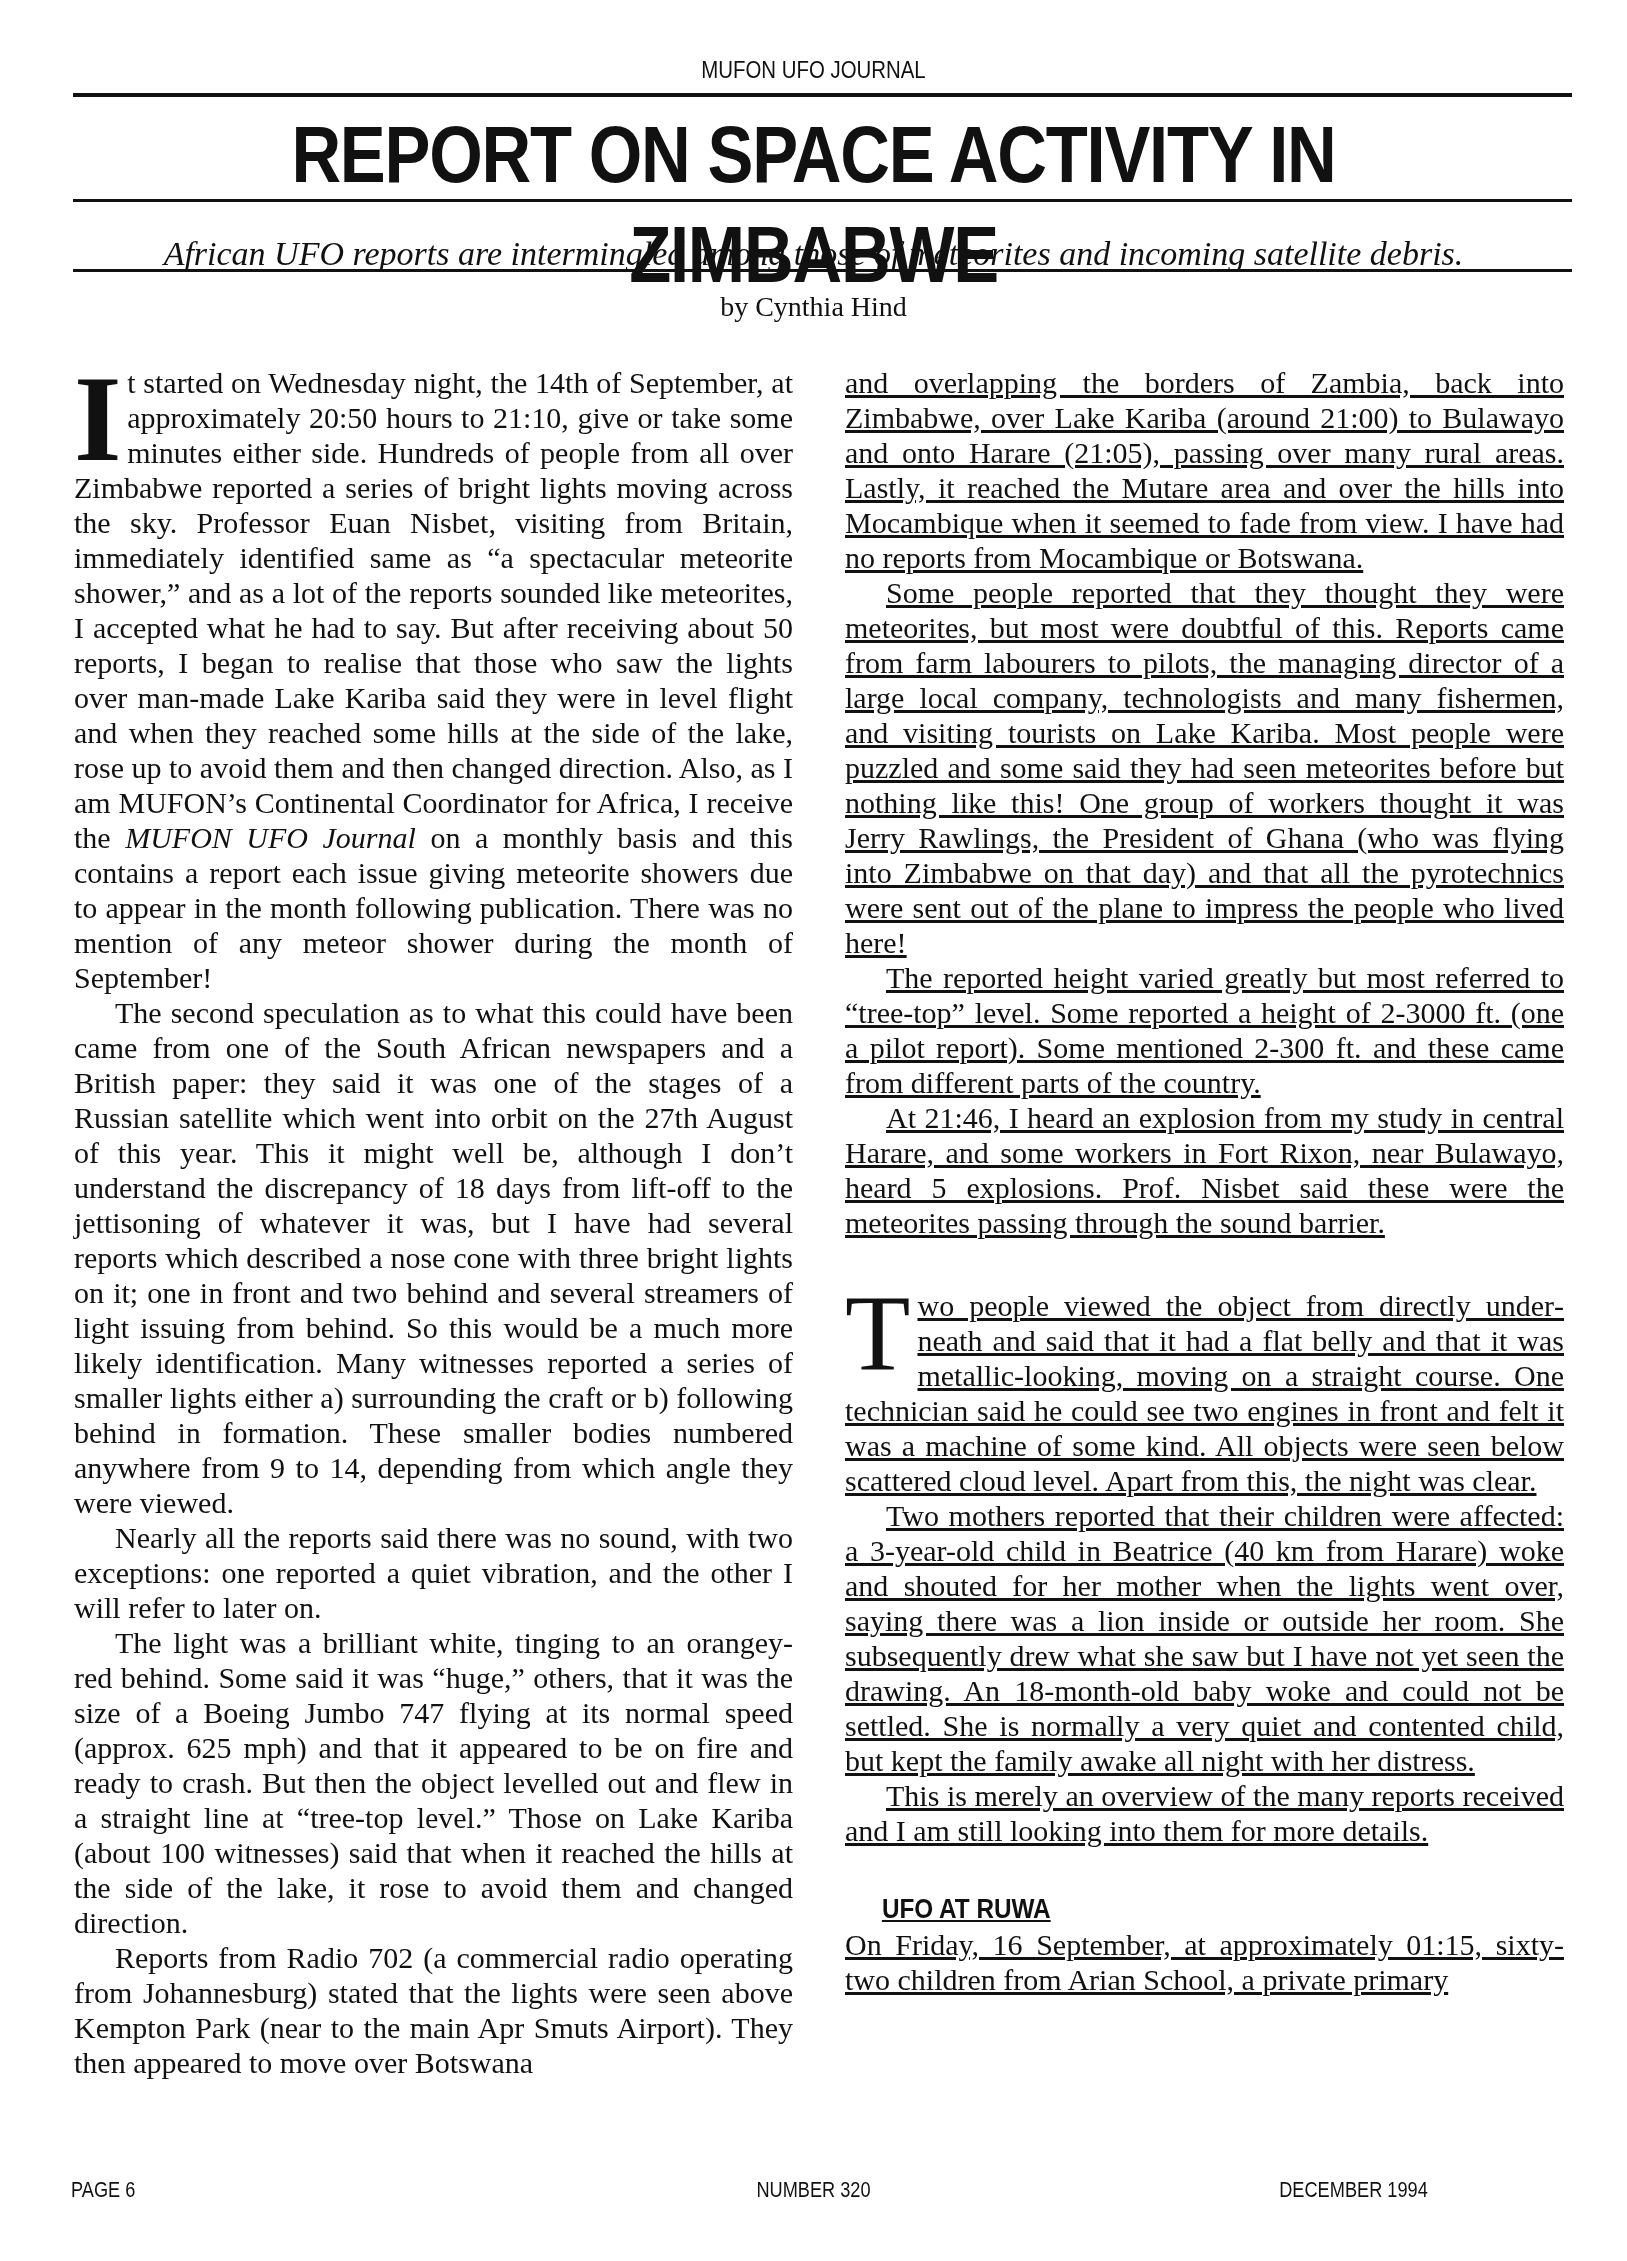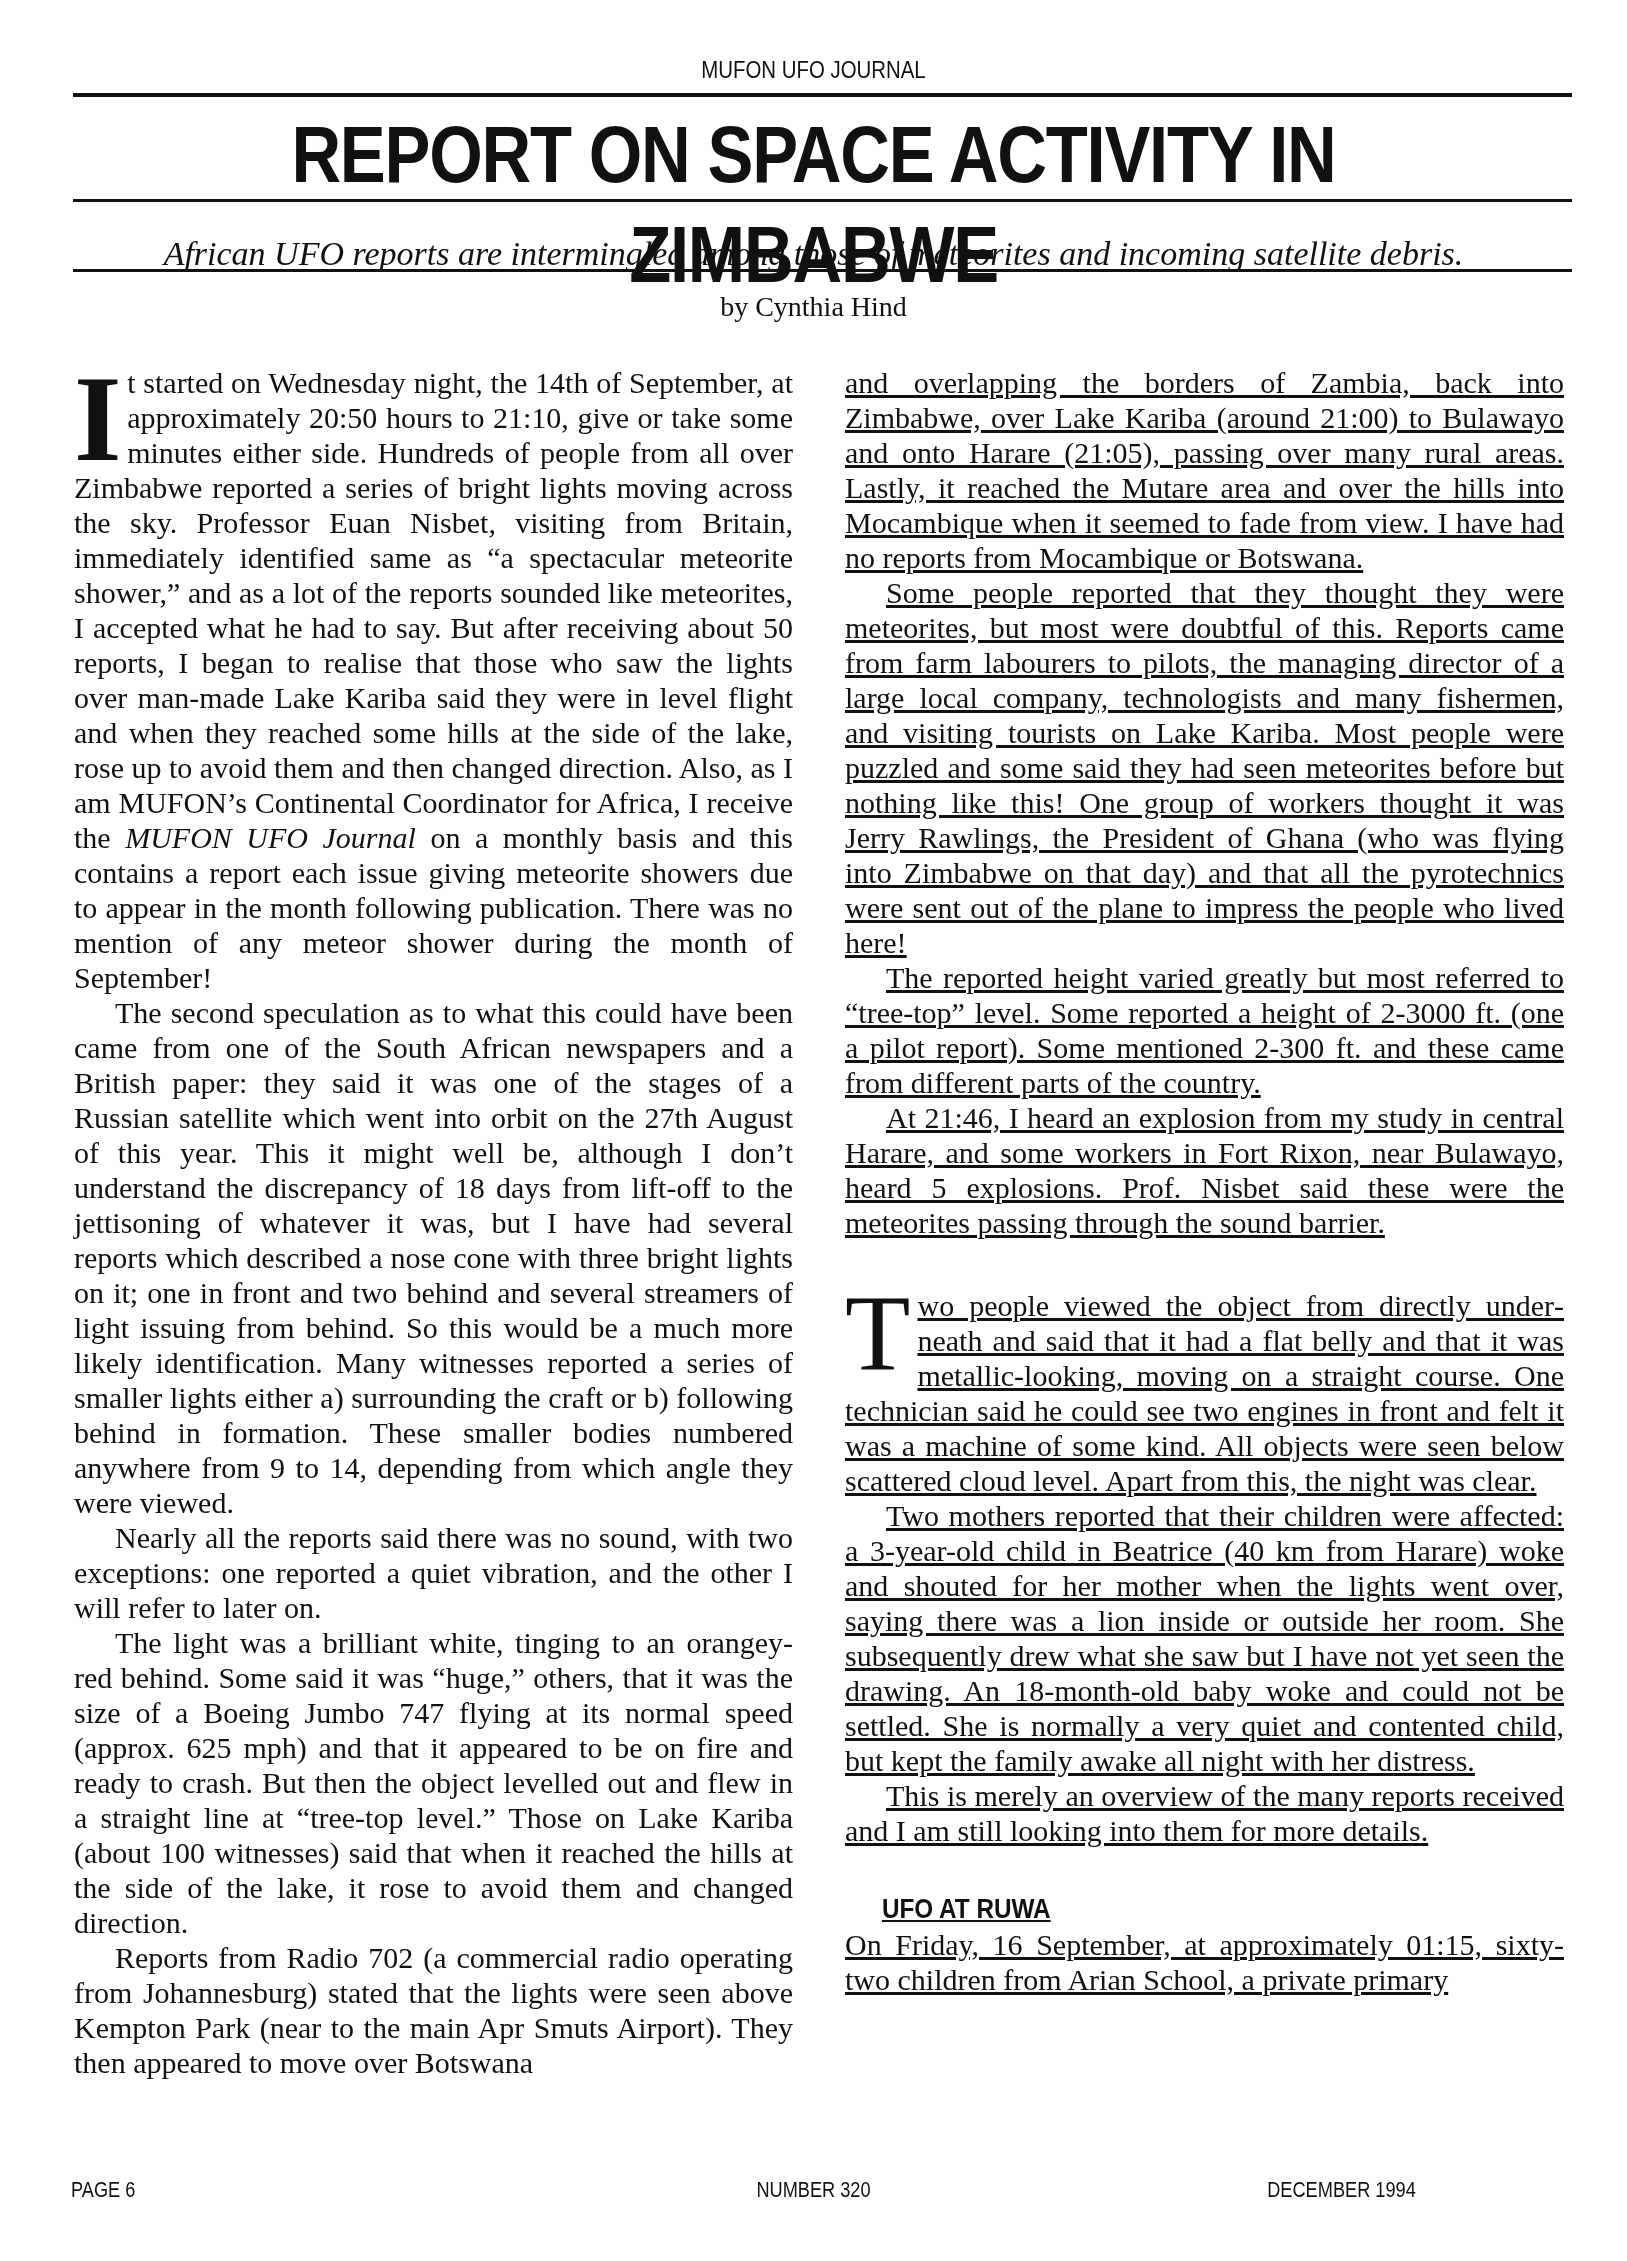--- a/index.html
+++ b/index.html
@@ -1,17 +1,17 @@
 <!DOCTYPE html>
 <html style="font-size:11.4px"><head>
 <meta charset="utf-8">
 <style>
   html, body { margin: 0; padding: 0; background: #ffffff; }
   body { width: 1627px; height: 2261px; position: relative; overflow: hidden; color: #111; }
-  .page { position: absolute; left: 0; top: 0; width: 1486px; height: 2261px; }
+  .page { position: absolute; left: 0; top: 0; width: 1486px; height: 2261px; padding-left: 12px; }
   .running-head {
     position: absolute; top: 56px; left: 0; width: 1627px; text-align: center;
     font-family: "Liberation Sans Narrow", "Liberation Sans", sans-serif;
     font-size: 24px; letter-spacing: 0px; transform: scaleX(0.85);
   }
   .rule { position: absolute; left: 73px; width: 1499px; height: 3.6px; background: #111; }
   .title {
     position: absolute; top: 105px; left: 0; width: 1627px; text-align: center;
     font-family: "Liberation Sans", sans-serif; font-weight: bold;
     font-size: 80px; line-height: 100px; letter-spacing: -1.4px;

